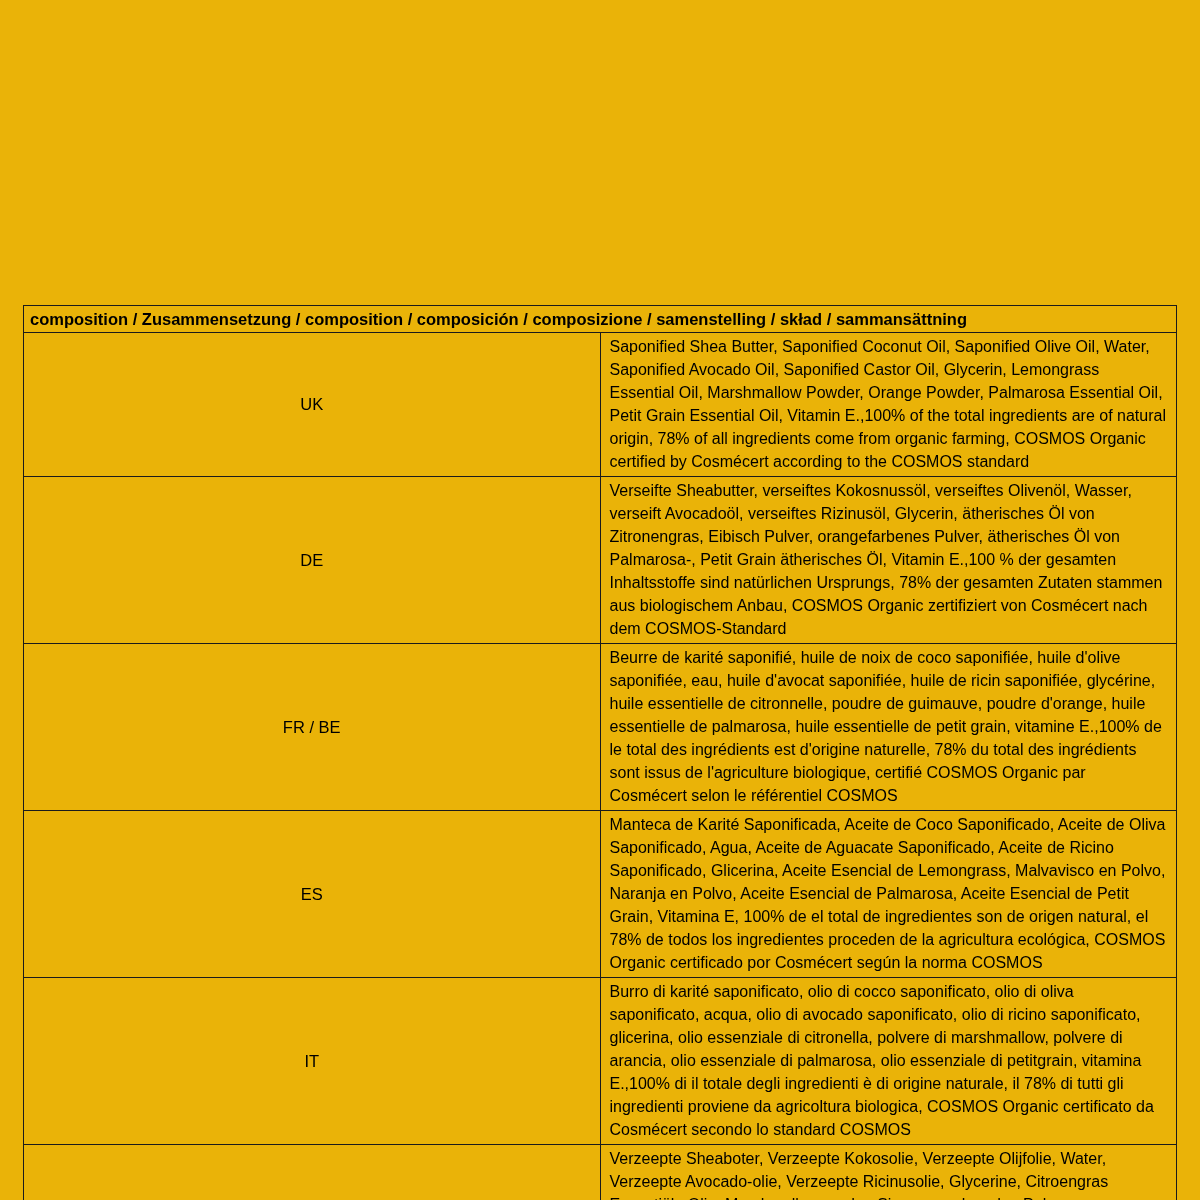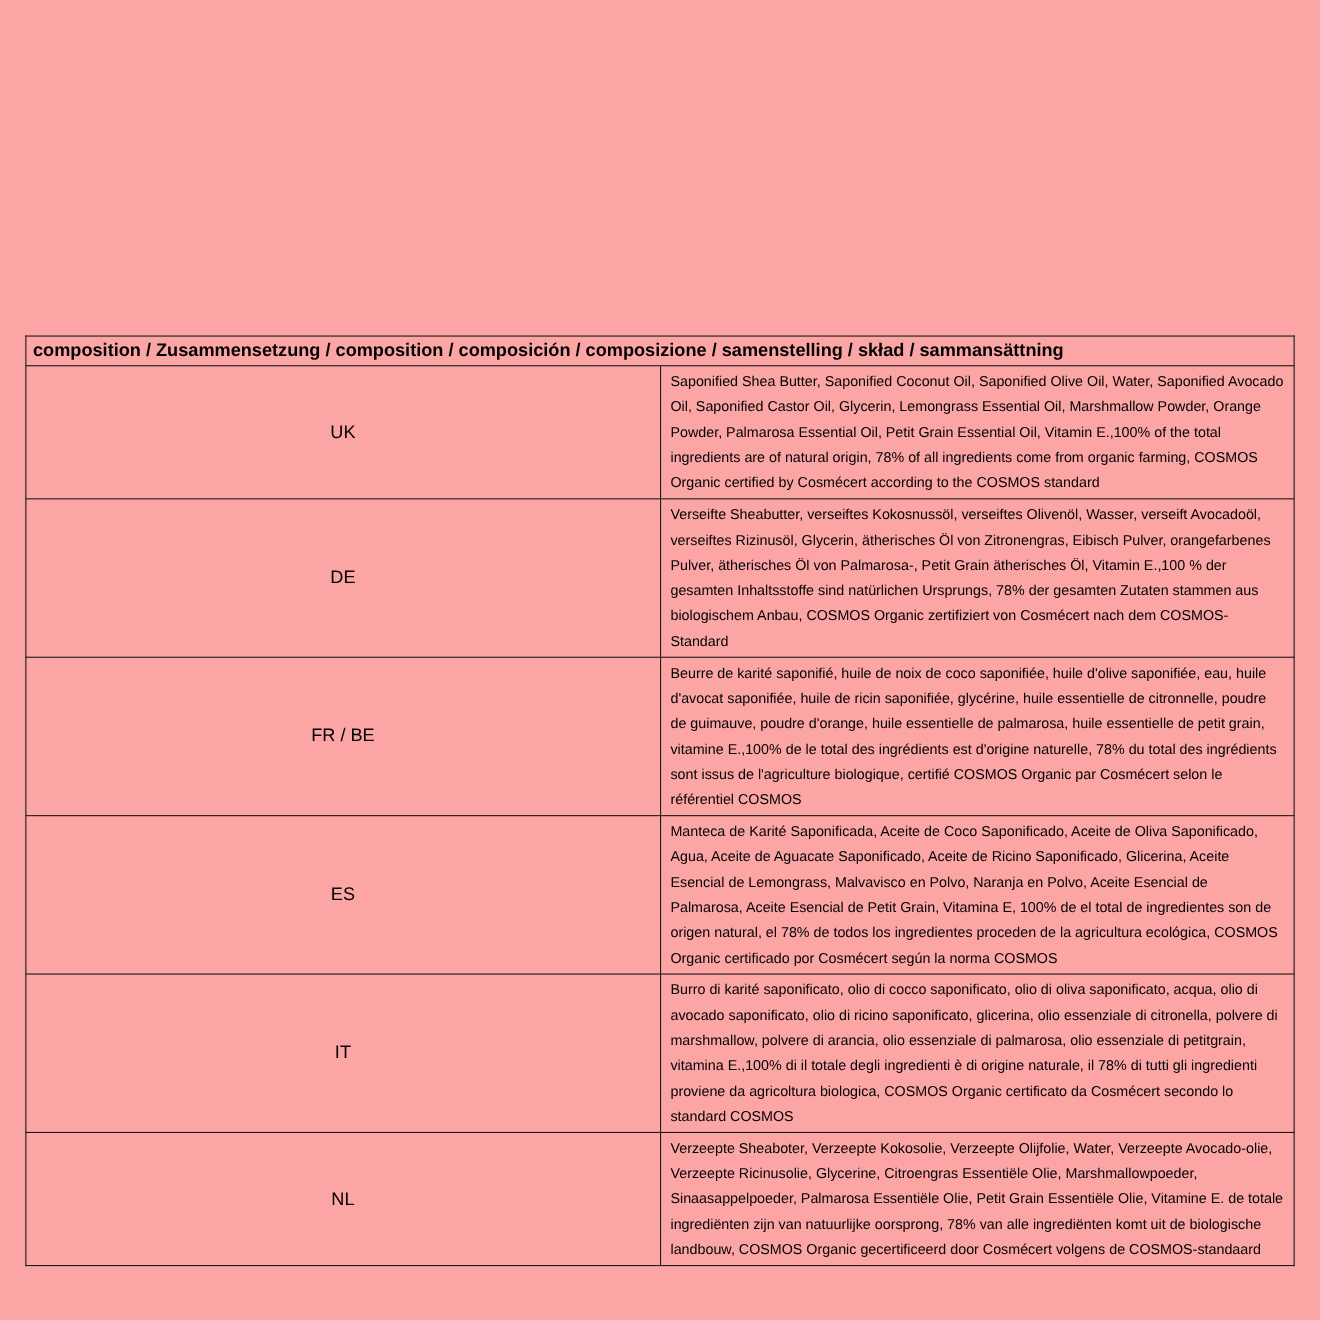--- a/index.html
+++ b/index.html
@@ -7,21 +7,21 @@
     width: 1200px;
     height: 1200px;
     background: #ffffff;
     font-family: "Liberation Sans", sans-serif;
     color: #000000;
   }
   .page {
     position: relative;
     width: 1200px;
     height: 1200px;
-    background: #fca5a5;
+    background: #eab308;
     overflow: hidden;
   }
   table.composition {
     position: absolute;
     left: 23px;
     top: 305px;
     width: 1154px;
     border-collapse: collapse;
     table-layout: fixed;
   }
@@ -41,21 +41,21 @@
     overflow: hidden;
   }
   td.lang-cell {
     width: 103px;
     font-size: 16.5px;
     font-weight: normal;
     text-align: center;
     padding: 2px;
   }
   td.text-cell {
-    font-size: 13px;
+    font-size: 16px;
     line-height: 23px;
     text-align: left;
     padding: 2px 9px 3px 9px;
     vertical-align: middle;
   }
   tr.body-row { height: 93px; }
 </style>
 </head>
 <body>
 

